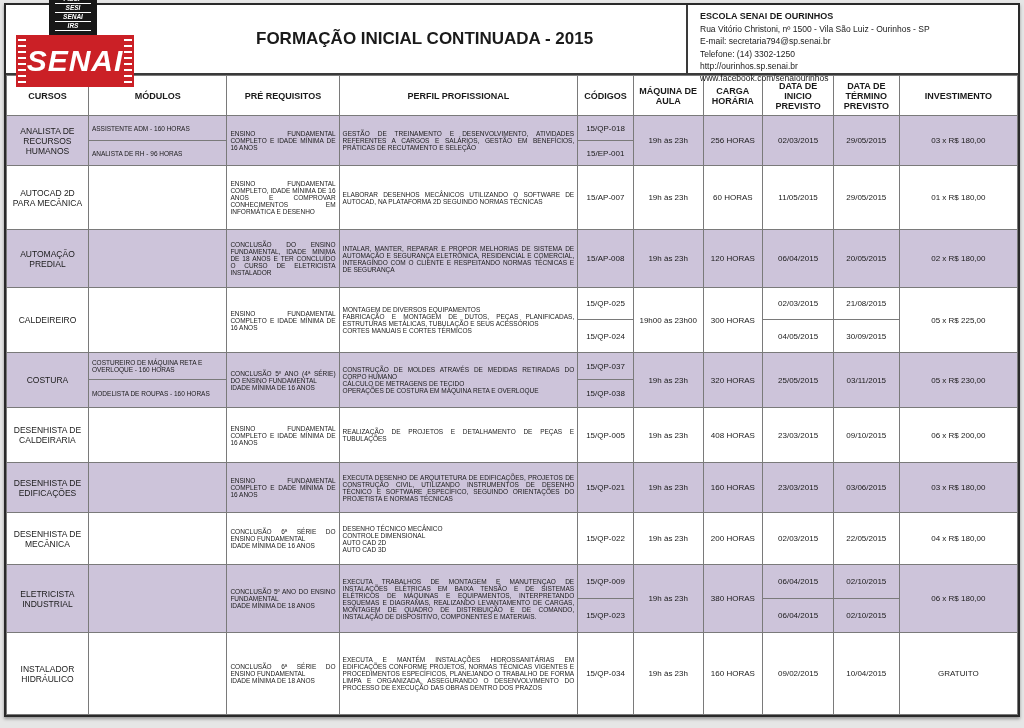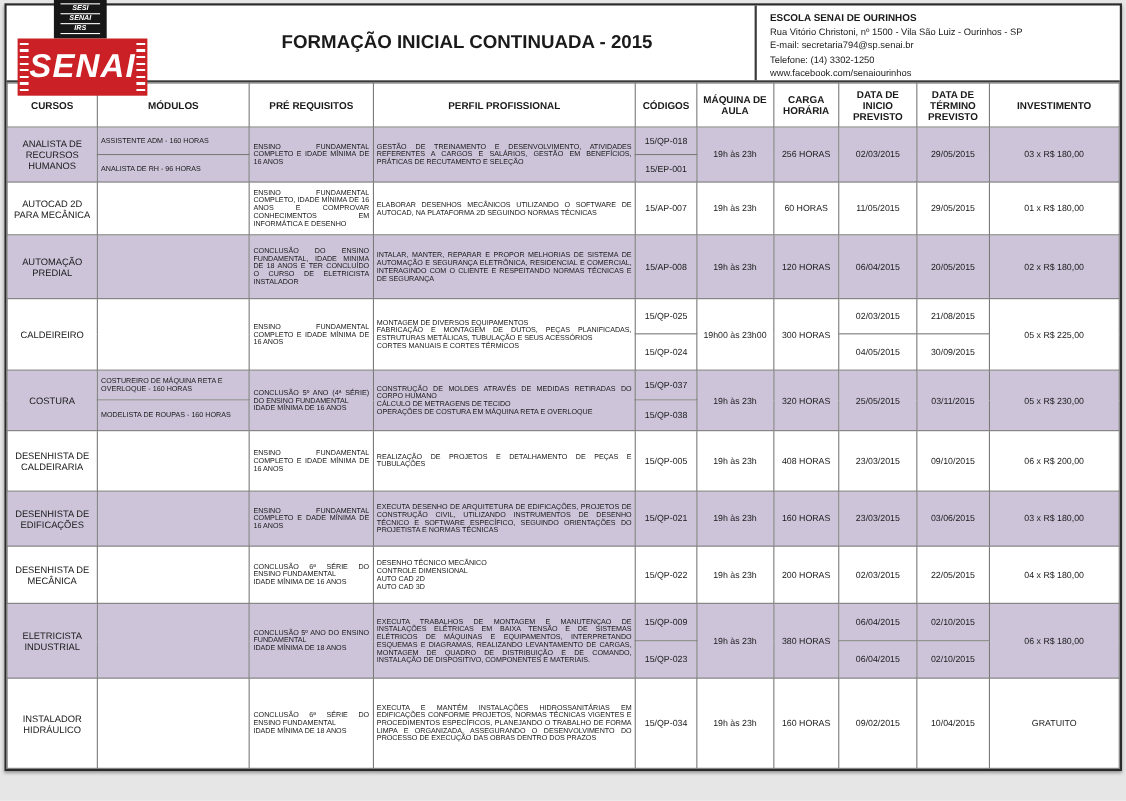--- a/index.html
+++ b/index.html
@@ -88,20 +88,21 @@
       </div>
     </div>
     <div class="title-section">
       <div class="doc-title">FORMAÇÃO INICIAL CONTINUADA - 2015</div>
     </div>
     <div class="info-section">
       <div class="school-name">ESCOLA SENAI DE OURINHOS</div>
       <div>Rua Vitório Christoni, nº 1500 - Vila São Luiz - Ourinhos - SP</div>
       <div>E-mail: secretaria794@sp.senai.br</div>
       <div>Telefone: (14) 3302-1250</div>
+      <div>http://ourinhos.sp.senai.br</div>
       <div>www.facebook.com/senaiourinhos</div>
     </div>
   </div>
 
   <table>
     <colgroup>
       <col style="width:8.1%">
         <col style="width:13.7%">
         <col style="width:11.1%">
         <col style="width:23.6%">
@@ -138,21 +139,21 @@
         <td rowspan="2" class="c-carga">256 HORAS</td>
         <td rowspan="2" class="c-dt">02/03/2015</td>
         <td rowspan="2" class="c-dt">29/05/2015</td>
         <td rowspan="2" class="c-inv">03 x R$ 180,00</td>
       </tr>
       <tr class="shaded" style="height:25px">
         <td class="c-mod">ANALISTA DE RH - 96 HORAS</td>
         <td class="c-cod">15/EP-001</td>
       </tr>
 
-      <tr style="height:48px">
+      <tr style="height:64px">
         <td class="c-curso">AUTOCAD 2D PARA MECÂNICA</td>
         <td class="c-mod"></td>
         <td class="c-pre">ENSINO FUNDAMENTAL COMPLETO, IDADE MÍNIMA DE 16 ANOS E COMPROVAR CONHECIMENTOS EM INFORMÁTICA E DESENHO</td>
         <td class="c-perfil">ELABORAR DESENHOS MECÂNICOS UTILIZANDO O SOFTWARE DE AUTOCAD, NA PLATAFORMA 2D SEGUINDO NORMAS TÉCNICAS</td>
         <td class="c-cod">15/AP-007</td>
         <td class="c-hor">19h às 23h</td>
         <td class="c-carga">60 HORAS</td>
         <td class="c-dt">11/05/2015</td>
         <td class="c-dt">29/05/2015</td>
         <td class="c-inv">01 x R$ 180,00</td>

